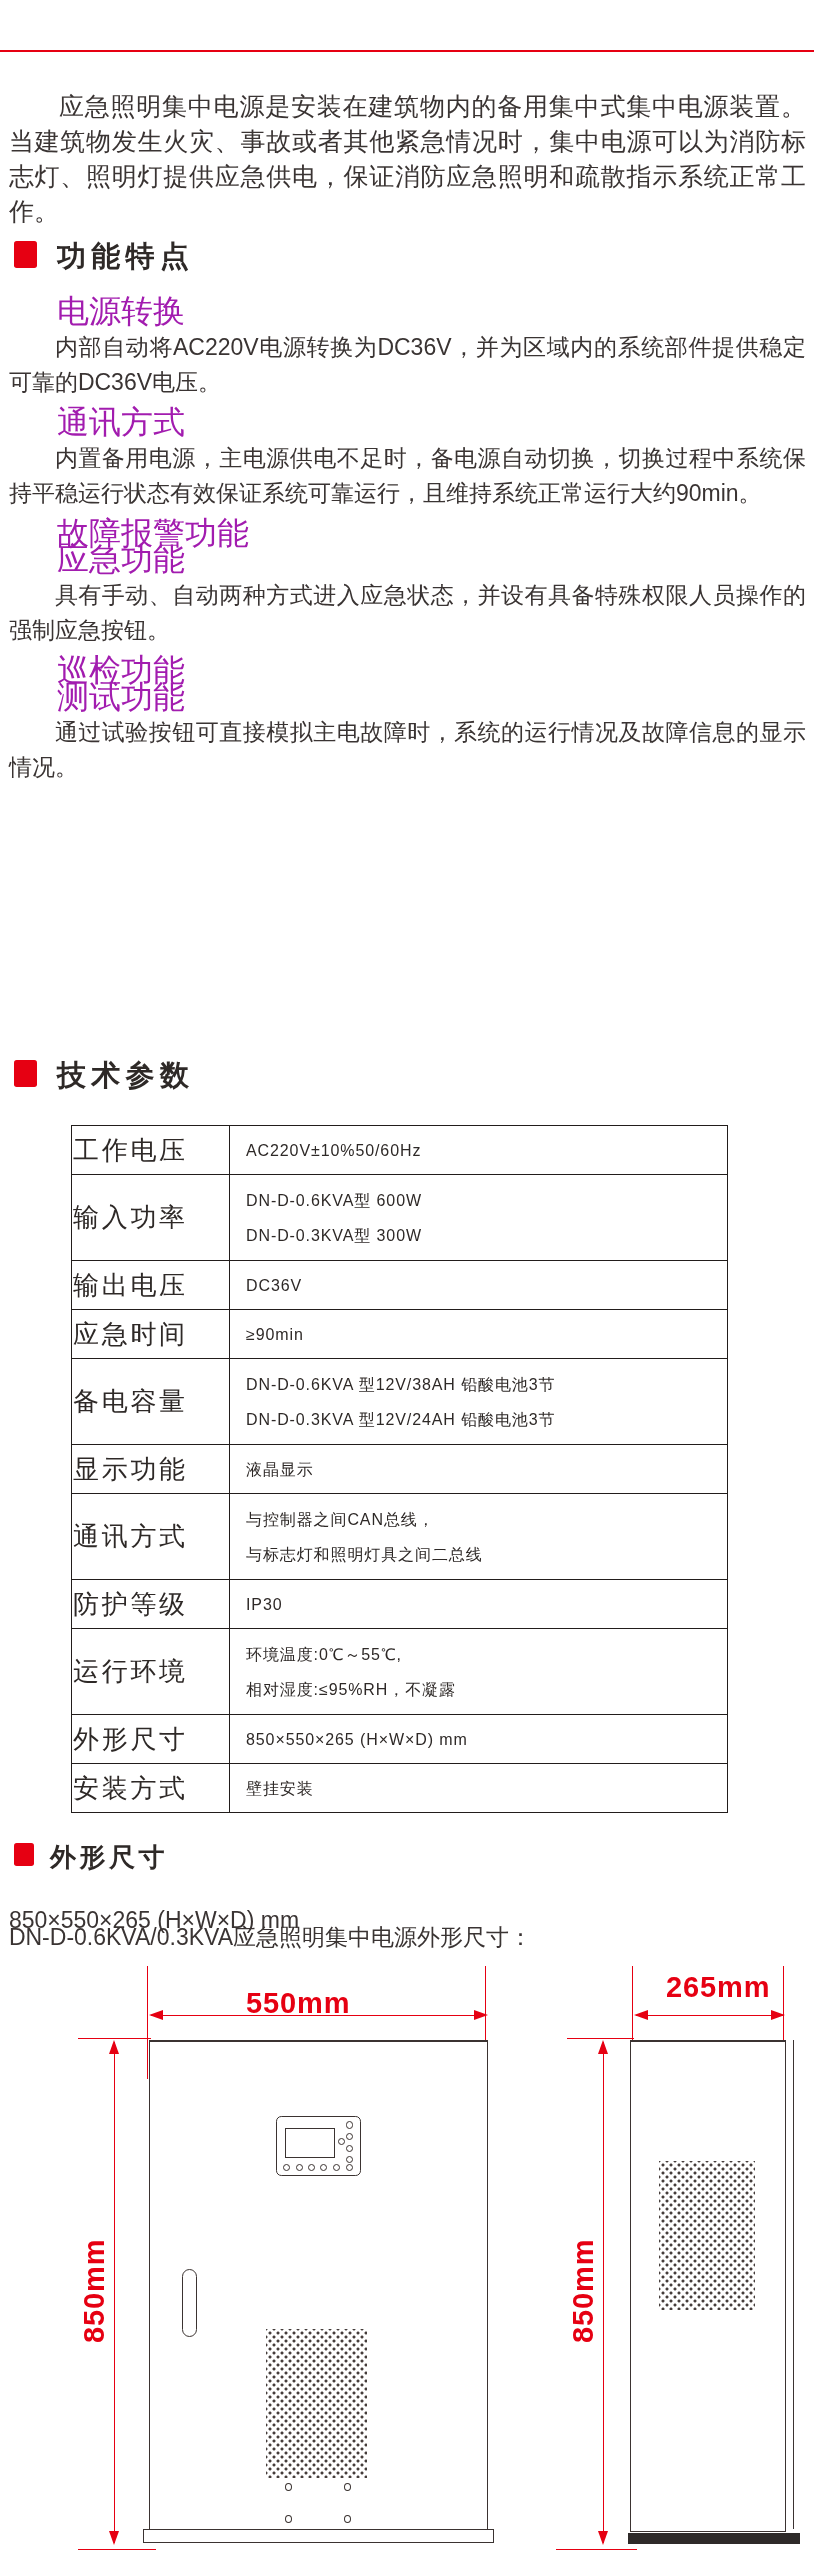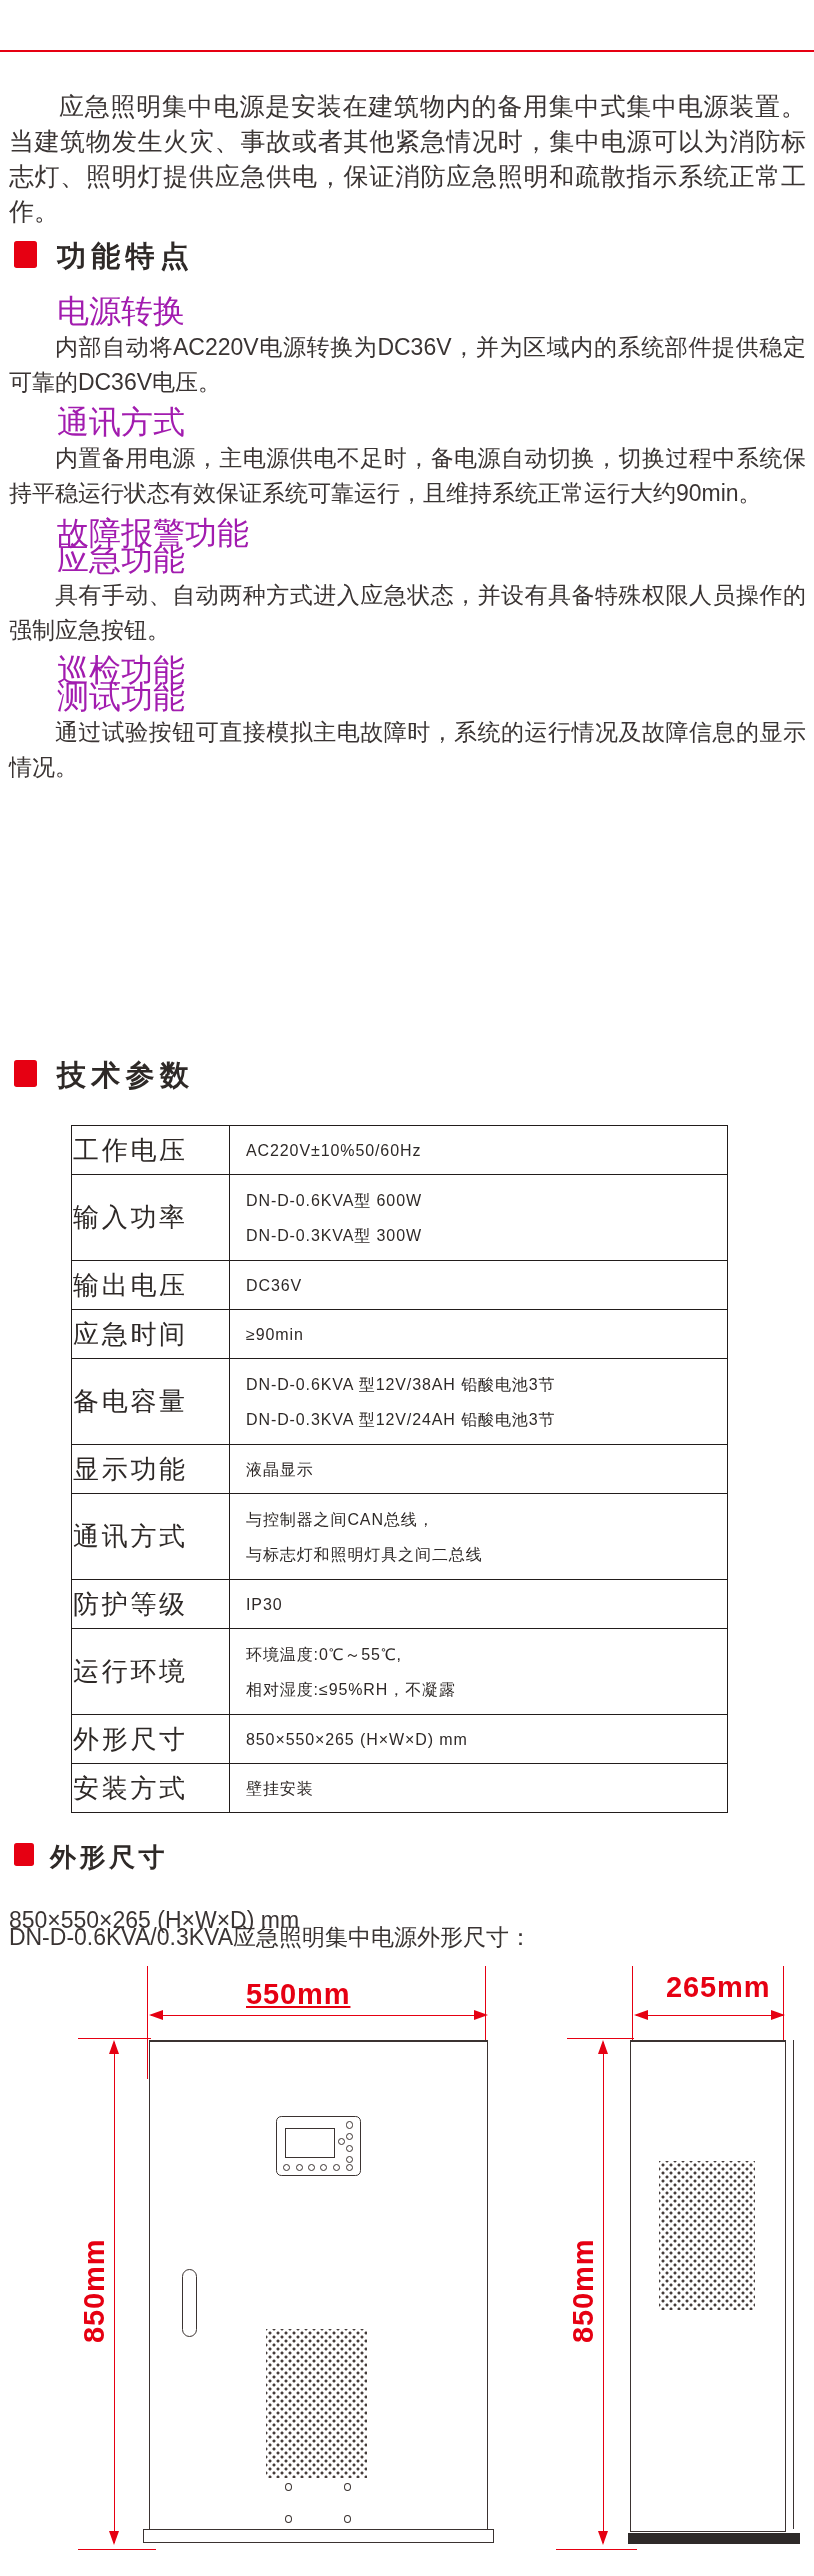--- a/index.html
+++ b/index.html
@@ -165,21 +165,21 @@
 
   <div class="dims-h">
     <div class="sq"></div>
     <div class="txt">外形尺寸</div>
   </div>
   <div class="dims-line" style="top:1874px;margin-top:48px;">DN-D-0.6KVA/0.3KVA应急照明集中电源外形尺寸：</div>
   <div class="dims-line" style="top:1907px;">850×550×265 (H×W×D) mm</div>
 
   <div class="drawing">
 
-    <div class="dim-label" style="left:246px;top:21px;text-decoration:underline;">550mm</div>
+    <div class="dim-label" style="left:246px;top:30px;">550mm</div>
     <div class="dim-label" style="left:666px;top:14px;">265mm</div>
 
     <div class="redline-v" style="left:147px;top:8.9px;height:113px;"></div>
     <div class="redline-v" style="left:485px;top:8.9px;height:113px;"></div>
     <div class="redline-v" style="left:632px;top:8.9px;height:113px;"></div>
     <div class="redline-v" style="left:783px;top:8.9px;height:113px;"></div>
 
     <div class="dim-h" style="left:151px;top:58px;width:335px;">
       <div class="ah-l"></div>
       <div class="ah-r"></div>

